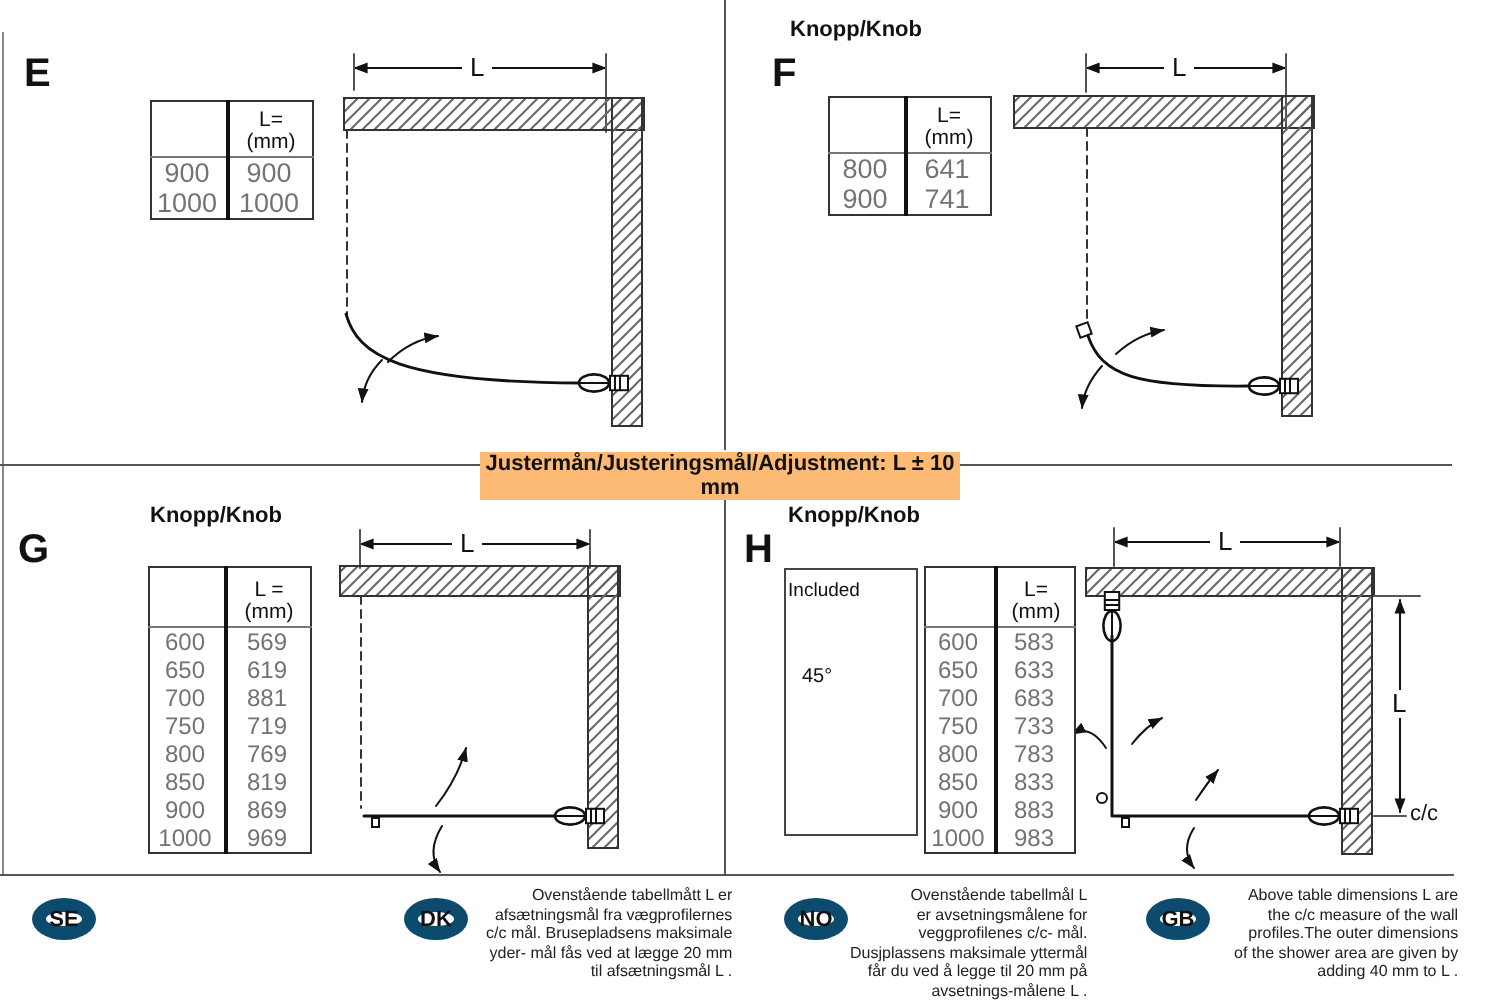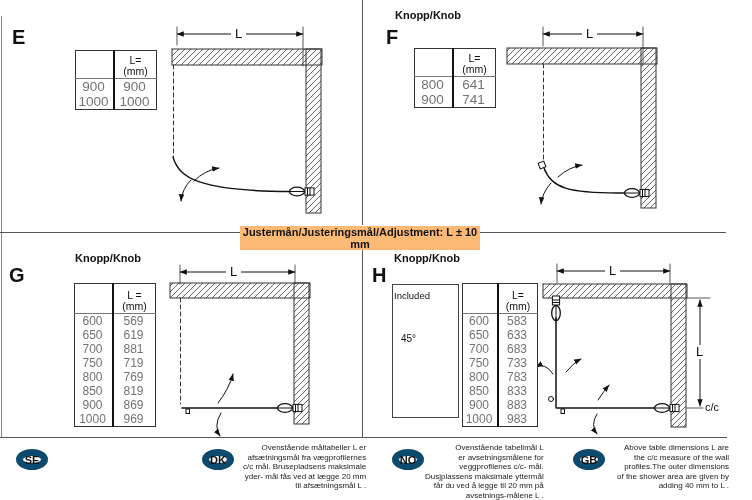--- a/index.html
+++ b/index.html
@@ -293,21 +293,21 @@
       <circle cx="420" cy="378" r="5.5" fill="#fff" stroke="#111" stroke-width="1.1"></circle>
       <line x1="416.5" y1="378" x2="423.5" y2="378" stroke="#111" stroke-width="1.2"></line>
       <line x1="420" y1="374.5" x2="420" y2="381.5" stroke="#111" stroke-width="1.2"></line>
     </g>
   </svg>
 
   <div class="abs note-badge" style="left:16px;top:449px;">SE</div>
 
   <div class="abs note-badge" style="left:202px;top:449px;">DK</div>
   <div class="abs note-text" style="left:243px;top:443px;">
-      <div>Ovenstående måltabeller L er</div>
+      <div>Ovenstående tabellmått L er</div>
       <div>afsætningsmål fra vægprofilernes</div>
       <div>c/c mål. Brusepladsens maksimale</div>
       <div>yder- mål fås ved at lægge 20 mm</div>
       <div>til afsætningsmål L .</div>
     </div>
 
   <div class="abs note-badge" style="left:392px;top:449px;">NO</div>
   <div class="abs note-text" style="left:425px;top:443px;">
       <div>Ovenstående tabellmål L</div>
       <div>er avsetningsmålene for</div>

